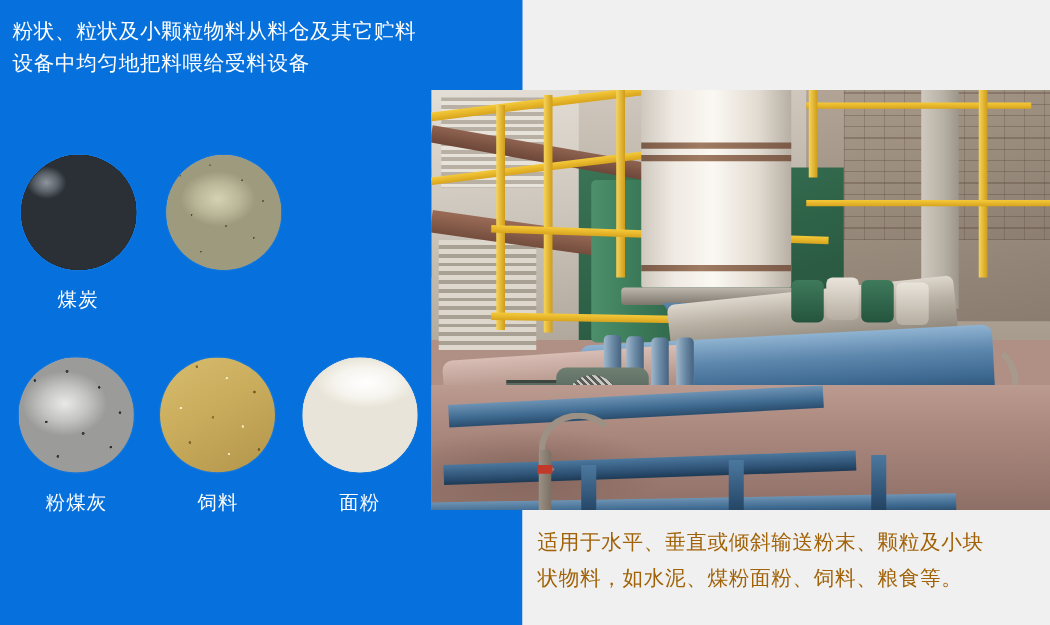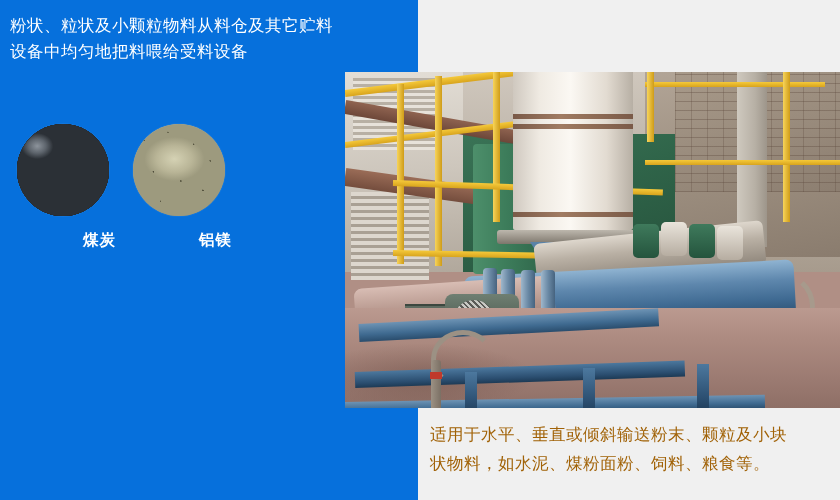--- a/index.html
+++ b/index.html
@@ -19,21 +19,21 @@
   .headline{
     position:absolute;left:10px;top:12px;width:400px;
     color:#ffffff;font-size:16.5px;line-height:26px;
     letter-spacing:.5px;font-weight:400;white-space:pre-line;
   }
 
   
   .mat-grid{position:absolute;left:0;top:124px;width:340px;}
   .mat-row{display:flex;}
   .mat-row.r2{margin-top:35px;}
-  .mat-cell{width:107px;margin-left:9px;text-align:right;font-weight:bold;}
+  .mat-cell{width:107px;margin-left:9px;text-align:center;}
   .mat-cell:first-child{margin-left:9px;}
   .circle{
     width:92px;height:92px;border-radius:50%;
     margin:0 auto;overflow:hidden;position:relative;
     box-shadow:0 0 0 1px rgba(255,255,255,.05);
   }
   .circle .tex{position:absolute;inset:0;}
   .mat-label{
     margin-top:14px;color:#ffffff;font-size:15.5px;letter-spacing:1px;
   }
@@ -244,25 +244,48 @@
             <div class="tex tex-coal"></div>
           </div>
           <div class="mat-label">煤炭</div>
         </div>
 
 
         <div class="mat-cell">
           <div class="circle">
             <div class="tex tex-almg"></div>
           </div>
-          <div class="mat-label">铝镁</div>
         </div>
 
       </div>
 
+      <div class="mat-row r2">
+
+        <div class="mat-cell">
+          <div class="circle">
+            <div class="tex tex-flyash"></div>
+          </div>
+          <div class="mat-label">粉煤灰</div>
+        </div>
+
+        <div class="mat-cell">
+          <div class="circle">
+            <div class="tex tex-feed"></div>
+          </div>
+          <div class="mat-label">饲料</div>
+        </div>
+
+        <div class="mat-cell">
+          <div class="circle">
+            <div class="tex tex-flour"></div>
+          </div>
+          <div class="mat-label">面粉</div>
+        </div>
+
+      </div>
 
     </div>
   </div>
 
   <div class="photo">
 
     <div class="ph ph-wall"></div>
     <div class="ph ph-wall-right"></div>
     <div class="ph ph-brick"></div>
     <div class="ph ph-green-wall"></div>

